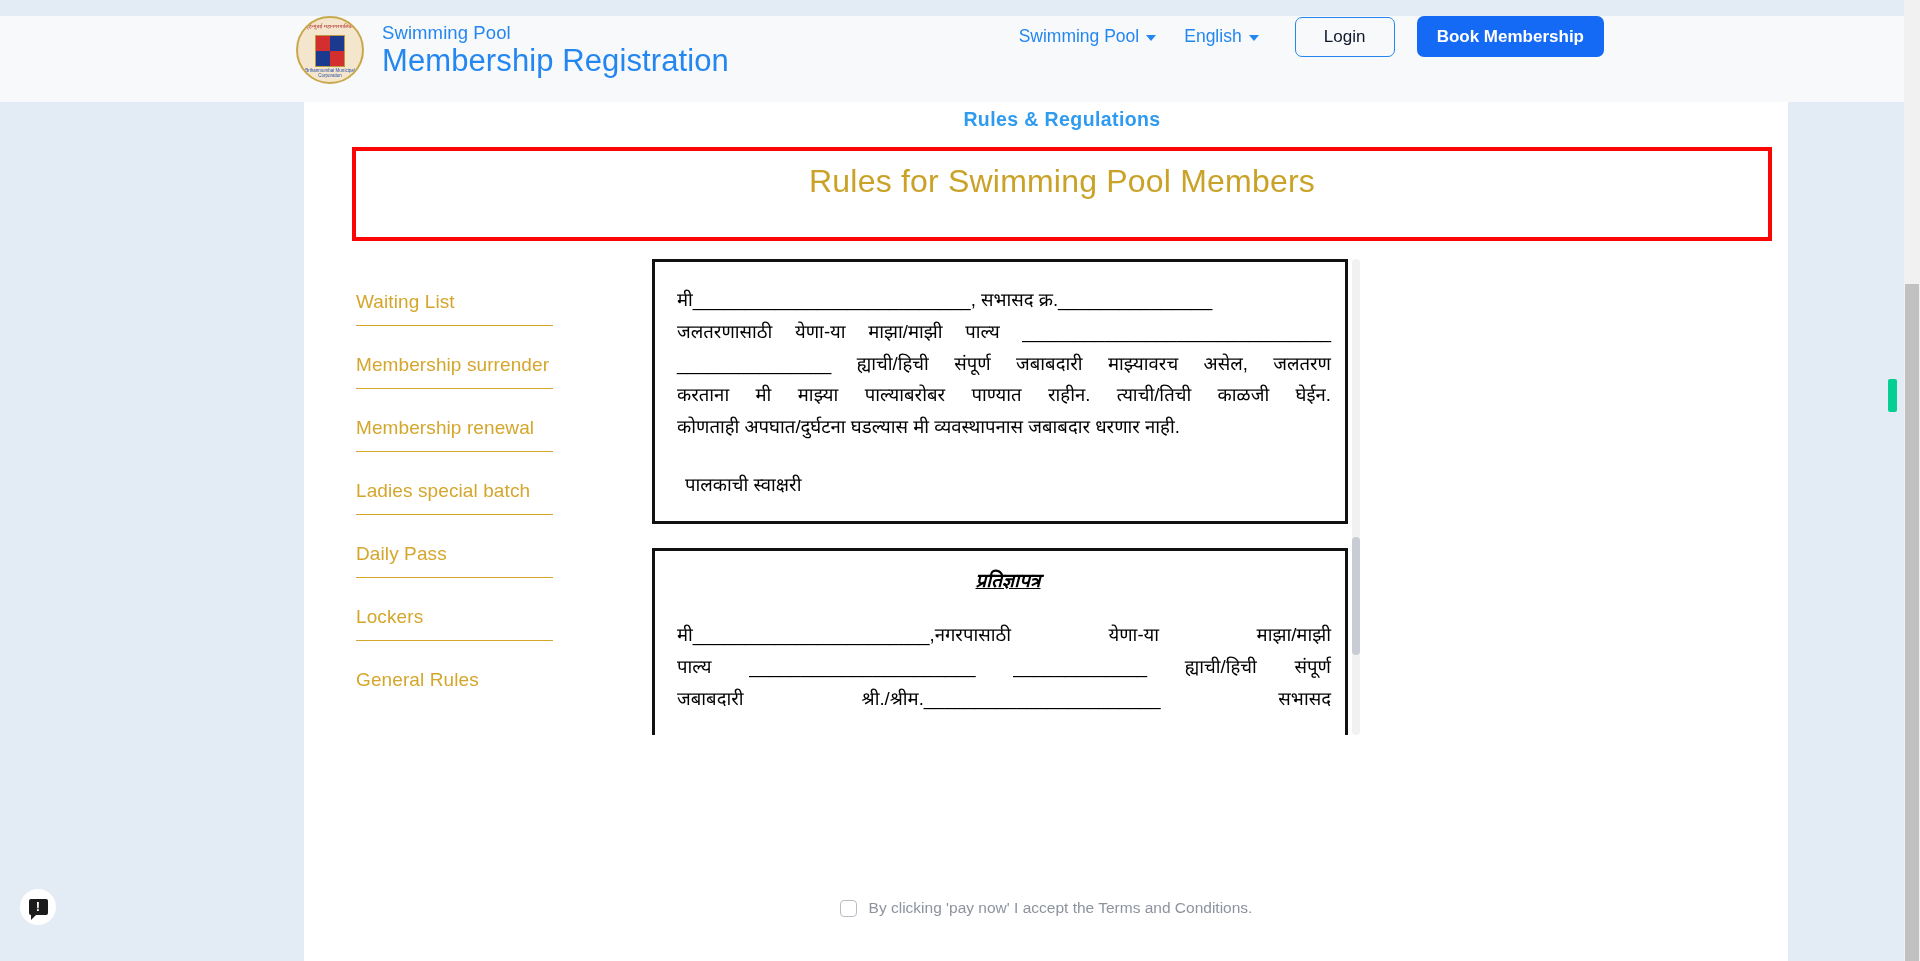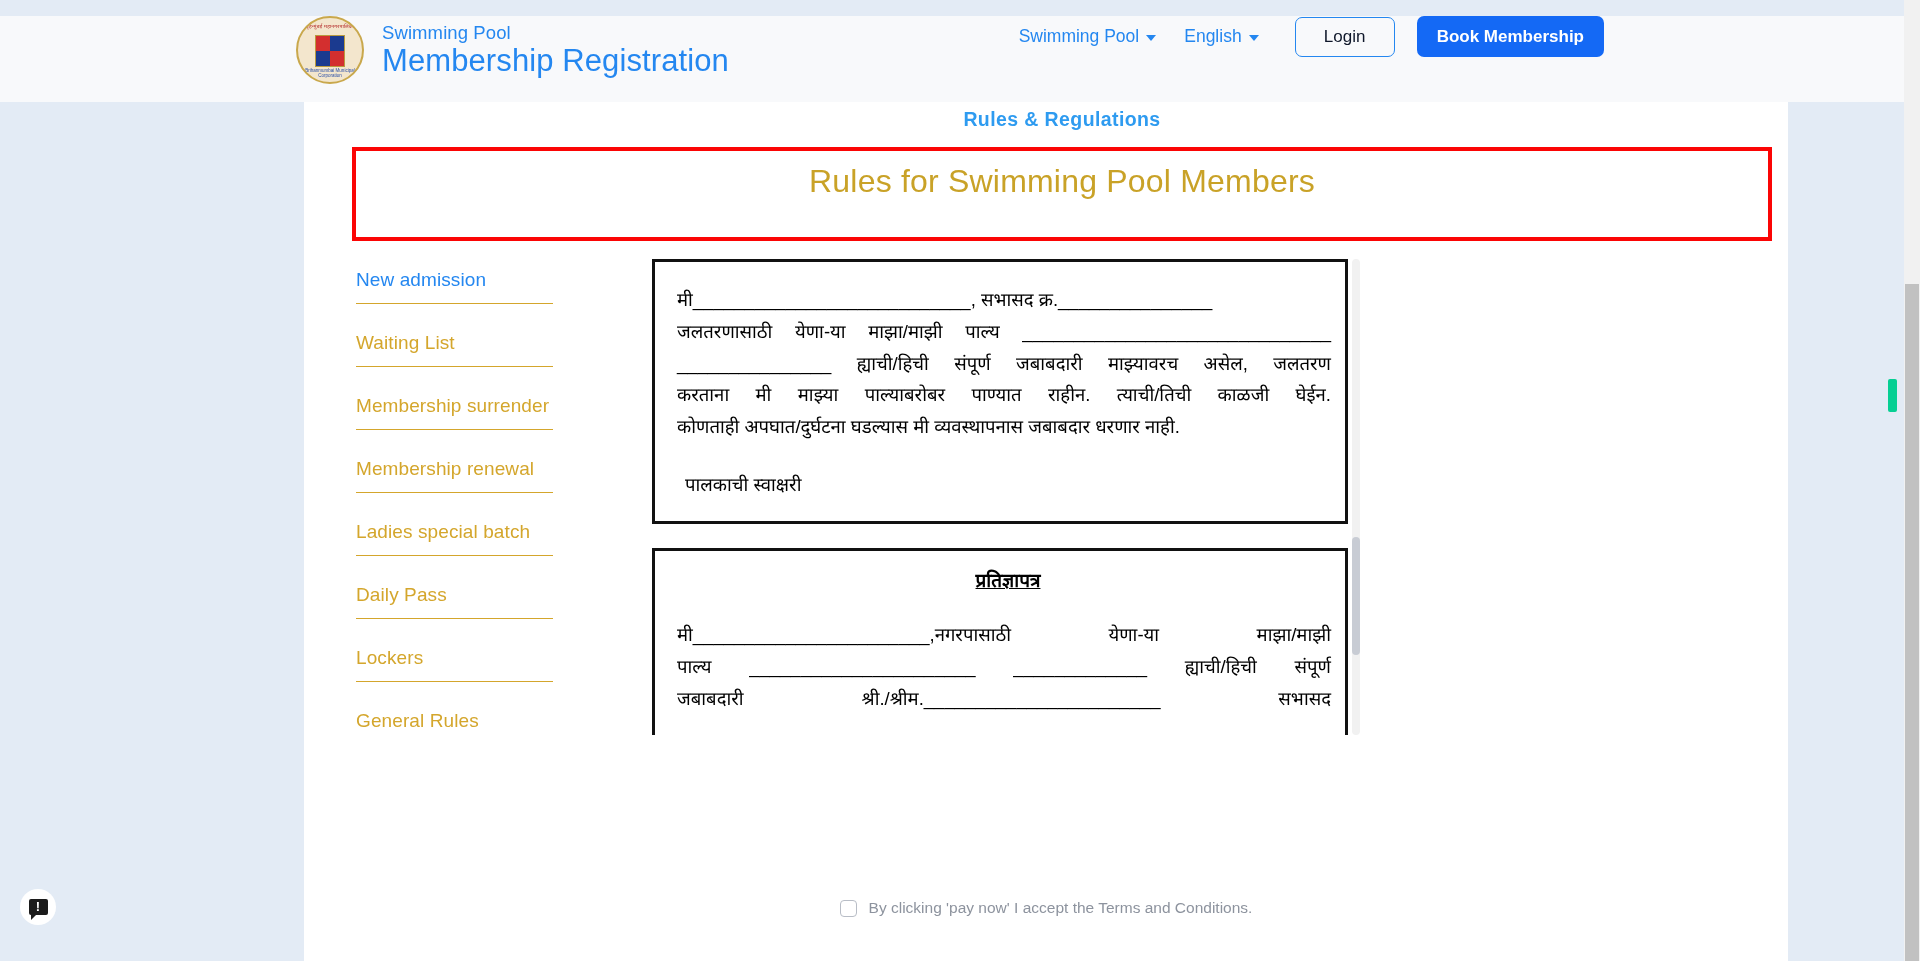--- a/index.html
+++ b/index.html
@@ -237,20 +237,21 @@
     padding-right: 8px;
   }
   .mr-last { text-align-last: left; }
   .sig { margin-top: 26px; font-size: 18.5px; padding-left: 8px; }
   .doc-title {
     text-align: center;
     font-size: 19px;
     font-weight: bold;
     text-decoration: underline;
     margin-bottom: 26px;
+    font-style: italic;
   }
 
   
   .inner-sb {
     position: absolute;
     top: 0;
     right: 0;
     width: 8px;
     height: 476px;
     background: #f1f1f1;
@@ -396,24 +397,20 @@
     <div class="section-title">Rules &amp; Regulations</div>
 
     <div class="banner">
       <div class="banner-title">Rules for Swimming Pool Members</div>
     </div>
 
     <div class="body-split">
 
       <div class="sidebar">
 
-        <div class="side-item">
-          <span class="side-label active">New admission</span>
-          <div class="side-rule"></div>
-        </div>
         <div class="side-spacer"></div>
 
         <div class="side-item">
           <span class="side-label">Waiting List</span>
           <div class="side-rule"></div>
         </div>
         <div class="side-spacer"></div>
 
         <div class="side-item">
           <span class="side-label">Membership surrender</span>

